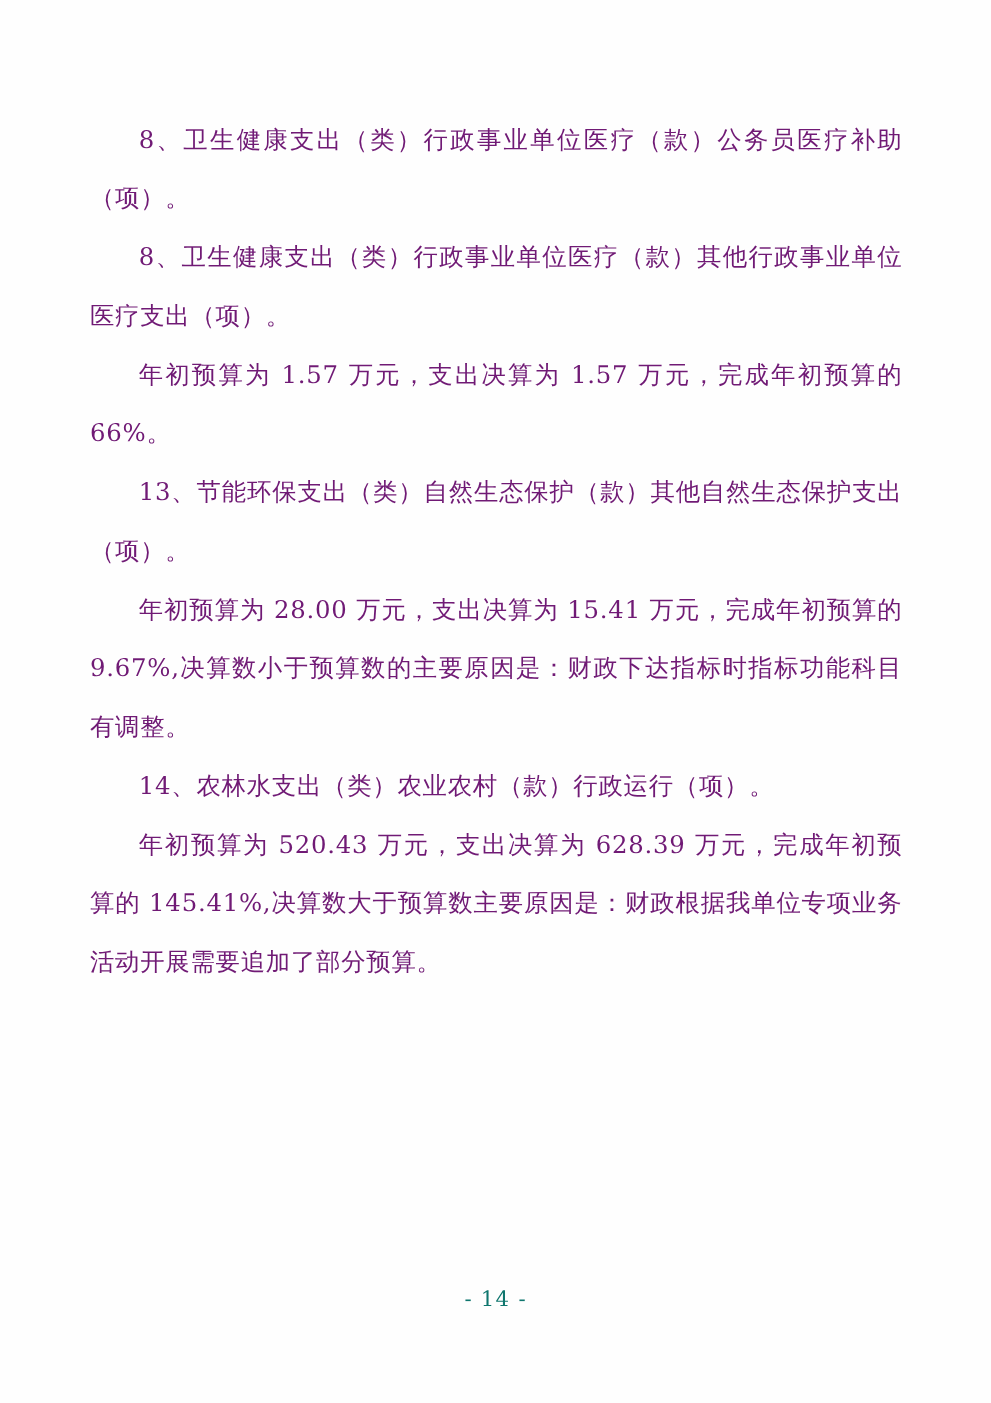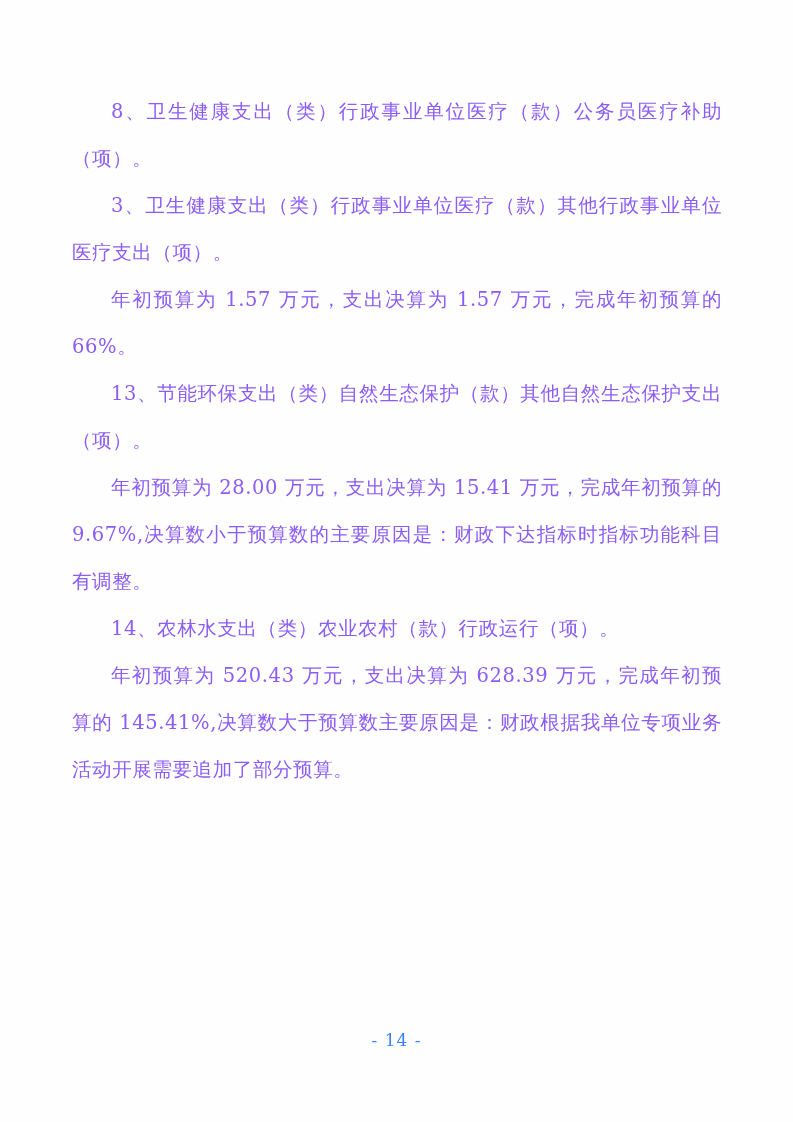--- a/index.html
+++ b/index.html
@@ -29,45 +29,45 @@
     top: 88px;
     width: 650px;
   }
   p.para {
     margin: 0 0 0 0;
     font-size: 19.5px;
     line-height: 47px;
     text-align: justify;
     text-justify: inter-ideograph;
     letter-spacing: 0.6px;
-    color: #8b5cf6;
+    color: #701a75;
     font-family: "DejaVu Serif", "Liberation Serif", serif;
   }
   p.indent {
     text-indent: 2em;
   }
   .footer {
     position: absolute;
     left: 0;
     top: 1030px;
     width: 793px;
     text-align: center;
     font-size: 17px;
     letter-spacing: 1px;
-    color: #3b82f6;
+    color: #0f766e;
     font-family: "DejaVu Serif", "Liberation Serif", serif;
   }
 </style>
 </head>
 <body>
 
 <div class="page">
   <div class="content">
     <p class="para indent">8、卫生健康支出（类）行政事业单位医疗（款）公务员医疗补助（项）。</p>
-    <p class="para indent">3、卫生健康支出（类）行政事业单位医疗（款）其他行政事业单位医疗支出（项）。</p>
+    <p class="para indent">8、卫生健康支出（类）行政事业单位医疗（款）其他行政事业单位医疗支出（项）。</p>
     <p class="para indent">年初预算为 1.57 万元，支出决算为 1.57 万元，完成年初预算的 66%。</p>
     <p class="para indent">13、节能环保支出（类）自然生态保护（款）其他自然生态保护支出（项）。</p>
     <p class="para indent">年初预算为 28.00 万元，支出决算为 15.41 万元，完成年初预算的 9.67%,决算数小于预算数的主要原因是：财政下达指标时指标功能科目有调整。</p>
     <p class="para indent">14、农林水支出（类）农业农村（款）行政运行（项）。</p>
     <p class="para indent">年初预算为 520.43 万元，支出决算为 628.39 万元，完成年初预算的 145.41%,决算数大于预算数主要原因是：财政根据我单位专项业务活动开展需要追加了部分预算。</p>
   </div>
   <div class="footer">- 14 -</div>
 </div>
 
 </body></html>

